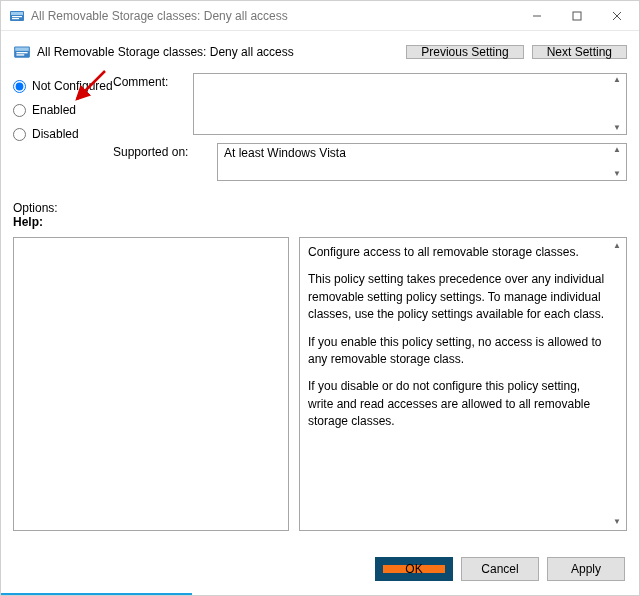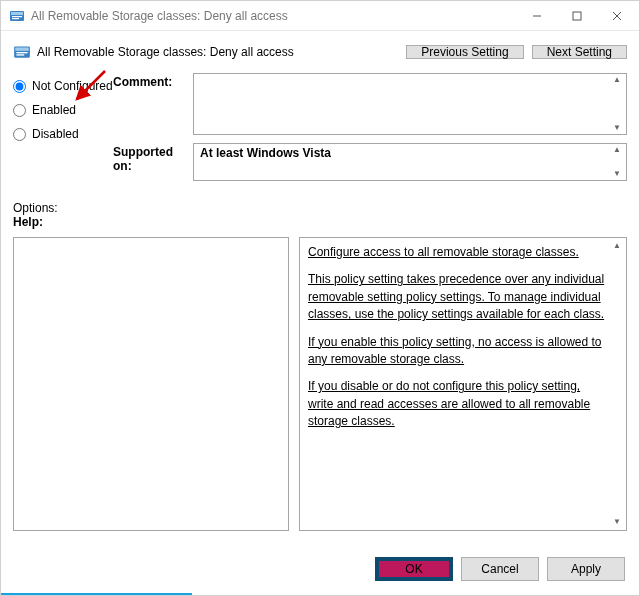--- a/index.html
+++ b/index.html
@@ -35,53 +35,53 @@
     display:flex; align-items:center; cursor:pointer;
   }
   .body-area { padding: 4px 12px 0 12px; position:relative; }
   .arrow {
     position:absolute; left: 72px; top: 0px; pointer-events:none;
   }
   .config-row { display:flex;justify-content:flex-end; }
   .radios { width: 100px; padding-top: 6px; }
   .radio-opt { display:flex; align-items:center; margin-bottom: 10px; cursor:pointer; }
   .radio-opt input { margin-right: 6px; }
-  .fields { flex:1;font-weight:bold; }
+  .fields { flex:1; }
   .field-row { display:flex; margin-bottom: 8px; }
   .field-label { width: 80px; padding-top: 2px; }
   .comment-box {
     flex:1; height: 62px; background:#fff; border:1px solid #a6a6a6;
     position:relative; padding: 2px 18px 2px 4px;
   }
   .support-box {
     flex:1; height: 38px; background:#fff; border:1px solid #a6a6a6;
-    position:relative; padding: 2px 18px 2px 6px;
+    position:relative; padding: 2px 18px 2px 6px; margin-left: 24px;
   }
   .scroll-arrows { position:absolute; right:2px; top:2px; bottom:2px; width:14px; display:flex; flex-direction:column; justify-content:space-between; }
   .sa { font-size:8px; color:#666; line-height:1; text-align:center; }
   .labels-row { display:flex; margin-top: 12px; padding: 0 12px; flex-direction: column; }
   .labels-row .lbl-left { width: 280px; }
   .labels-row .lbl-right { flex:1;font-weight:bold; }
   .panes-row { display:flex; padding: 8px 12px 0 12px; gap: 10px; flex:1; min-height:0; }
   .pane {
     background:#fff; border:1px solid #a6a6a6; overflow:auto;
     font-size:12px; position:relative;
   }
   .pane-left { width: 276px; height: 294px; }
-  .pane-right { flex:1; height: 294px; padding: 6px 18px 6px 8px; line-height:1.45;text-decoration:underline; }
+  .pane-right { flex:1; height: 294px; padding: 6px 18px 6px 8px; line-height:1.45; }
   .pane-right p { margin-bottom: 10px; }
   .footer {
     display:flex; justify-content:flex-end; padding: 12px 14px; gap:8px;
     border-top: 0;
   }
   .footer .btn {
     width: 78px; height:24px; background:#e1e1e1; border:1px solid #adadad;
     font-size:12px; display:flex; align-items:center; justify-content:center; cursor:pointer;
   }
-  .footer .btn.primary { border:4px solid #0c4a6e; background:#be185d;}
+  .footer .btn.primary { border:8px solid #0c4a6e; background:#f97316;}
   .bottom-accent { height:2px; background: linear-gradient(to right, #1ba1e2, #1ba1e2 30%, transparent 30%); }
   .scroll-track-right { position:absolute; right:2px; top:4px; bottom:4px; width:14px; display:flex; flex-direction:column; justify-content:space-between;}
 </style>
 </head>
 <body>
 
 <div class="window">
 
   <div class="titlebar">
     <span class="title-icon">

